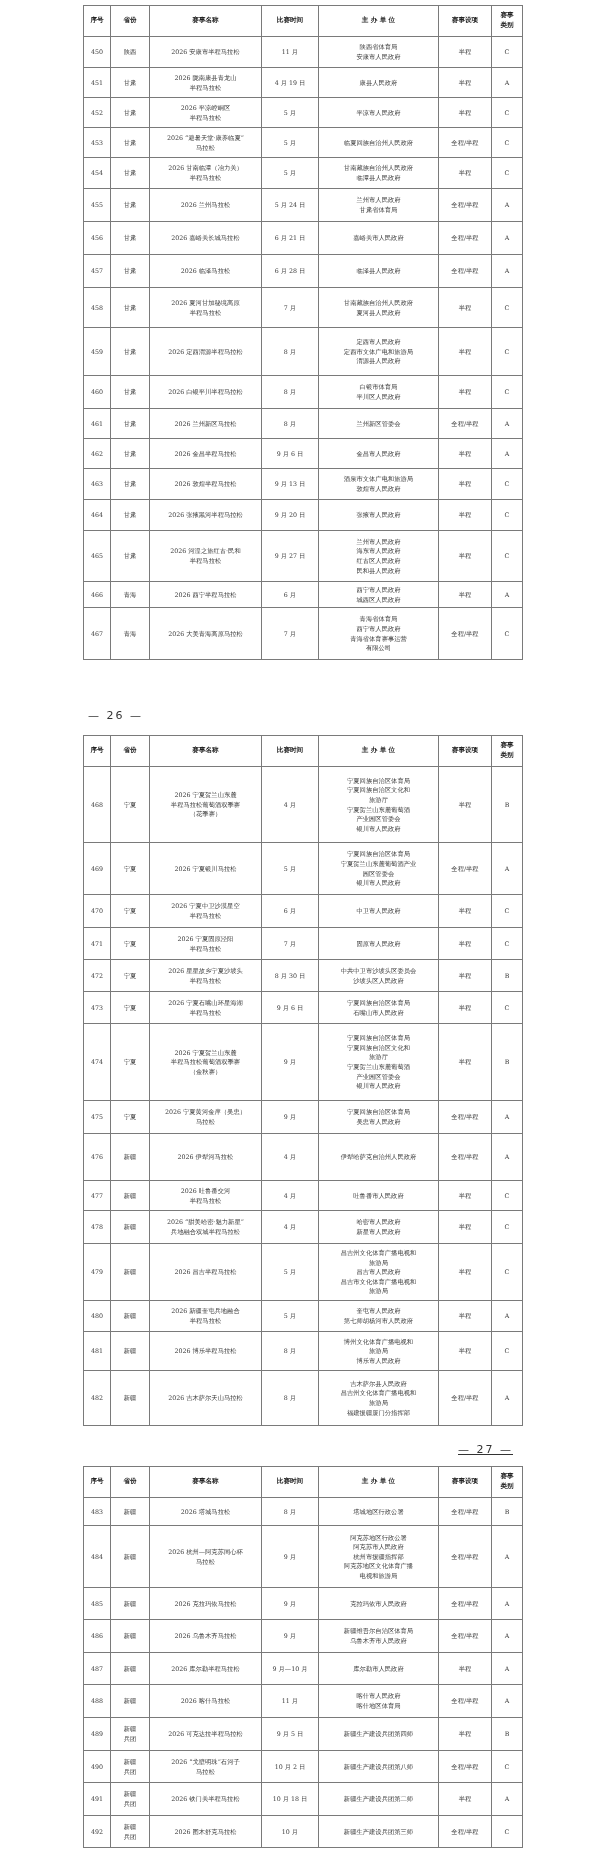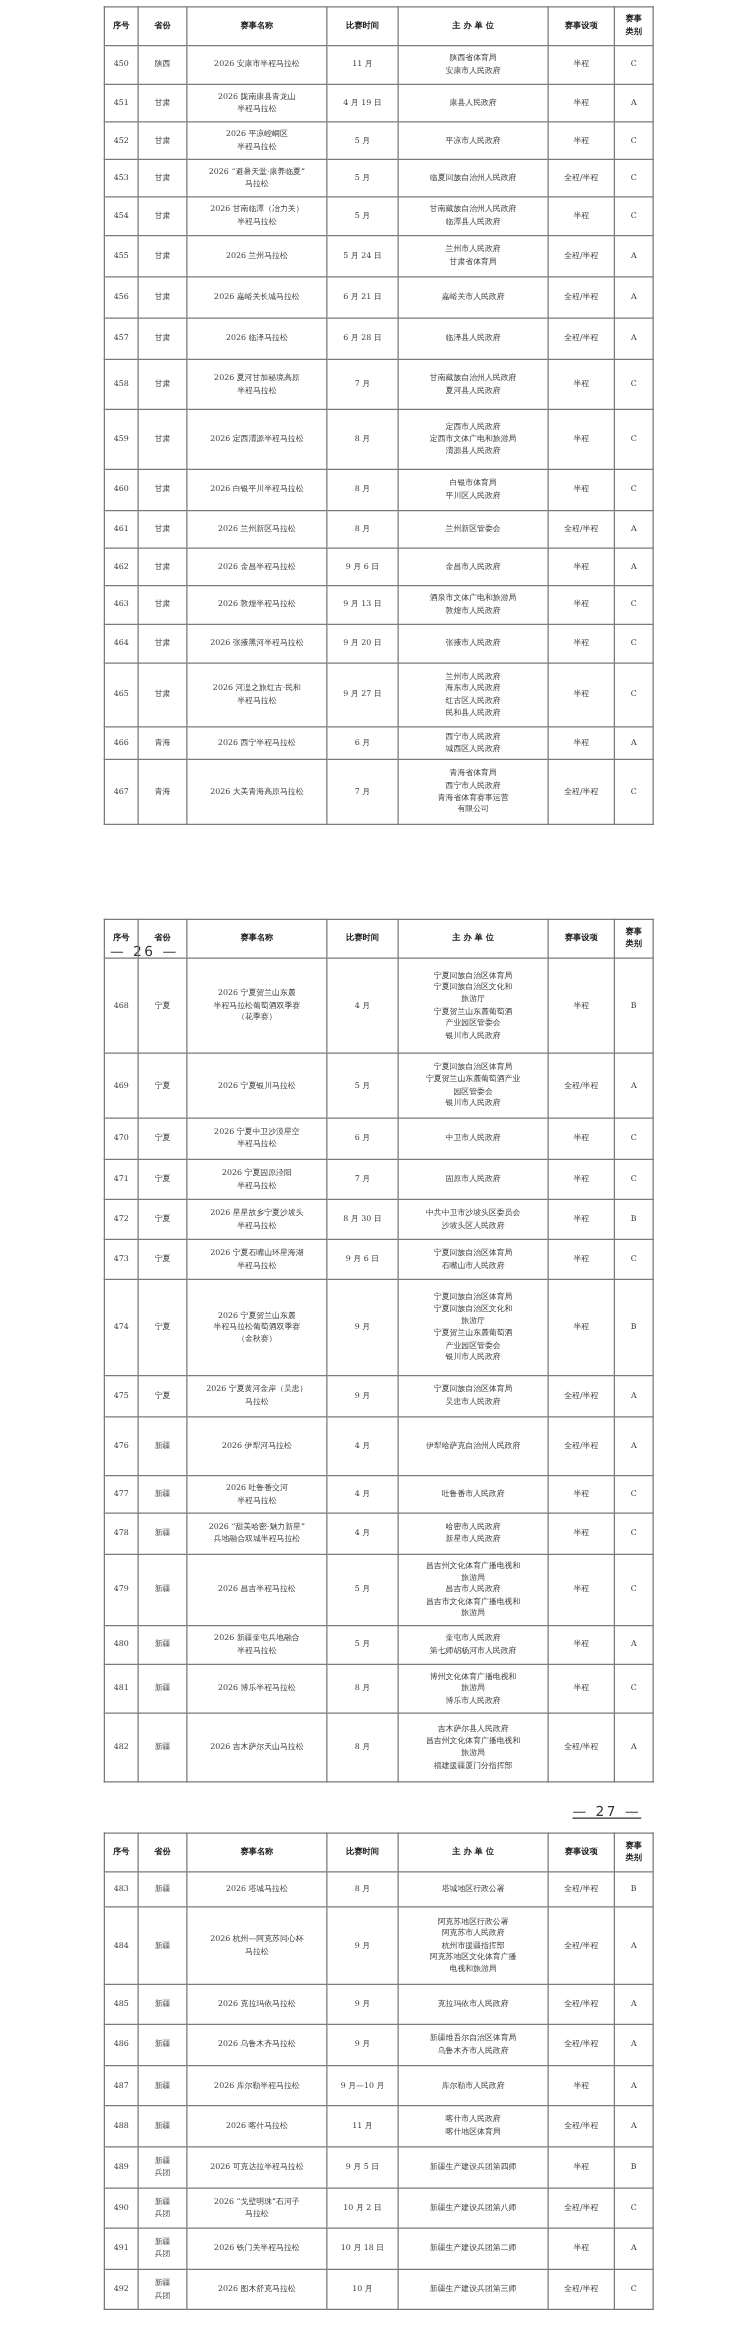--- a/index.html
+++ b/index.html
@@ -217,21 +217,21 @@
         <td class="ml">青海省体育局
 西宁市人民政府
 青海省体育赛事运营
 有限公司</td>
         <td class="ml">全程/半程</td>
         <td class="ml">C</td>
       </tr>
     </tbody>
 </table>
 
-<div class="pnum" style="left:88px;top:709px;margin-top:46px;">— 26 —</div>
+<div class="pnum" style="left:88px;top:709px;">— 26 —</div>
 
 <table class="page-table" style="top:735px;">
   <colgroup>
       <col class="c-no">
       <col class="c-prov">
       <col class="c-name">
       <col class="c-time">
       <col class="c-org">
       <col class="c-item">
       <col class="c-cat">

